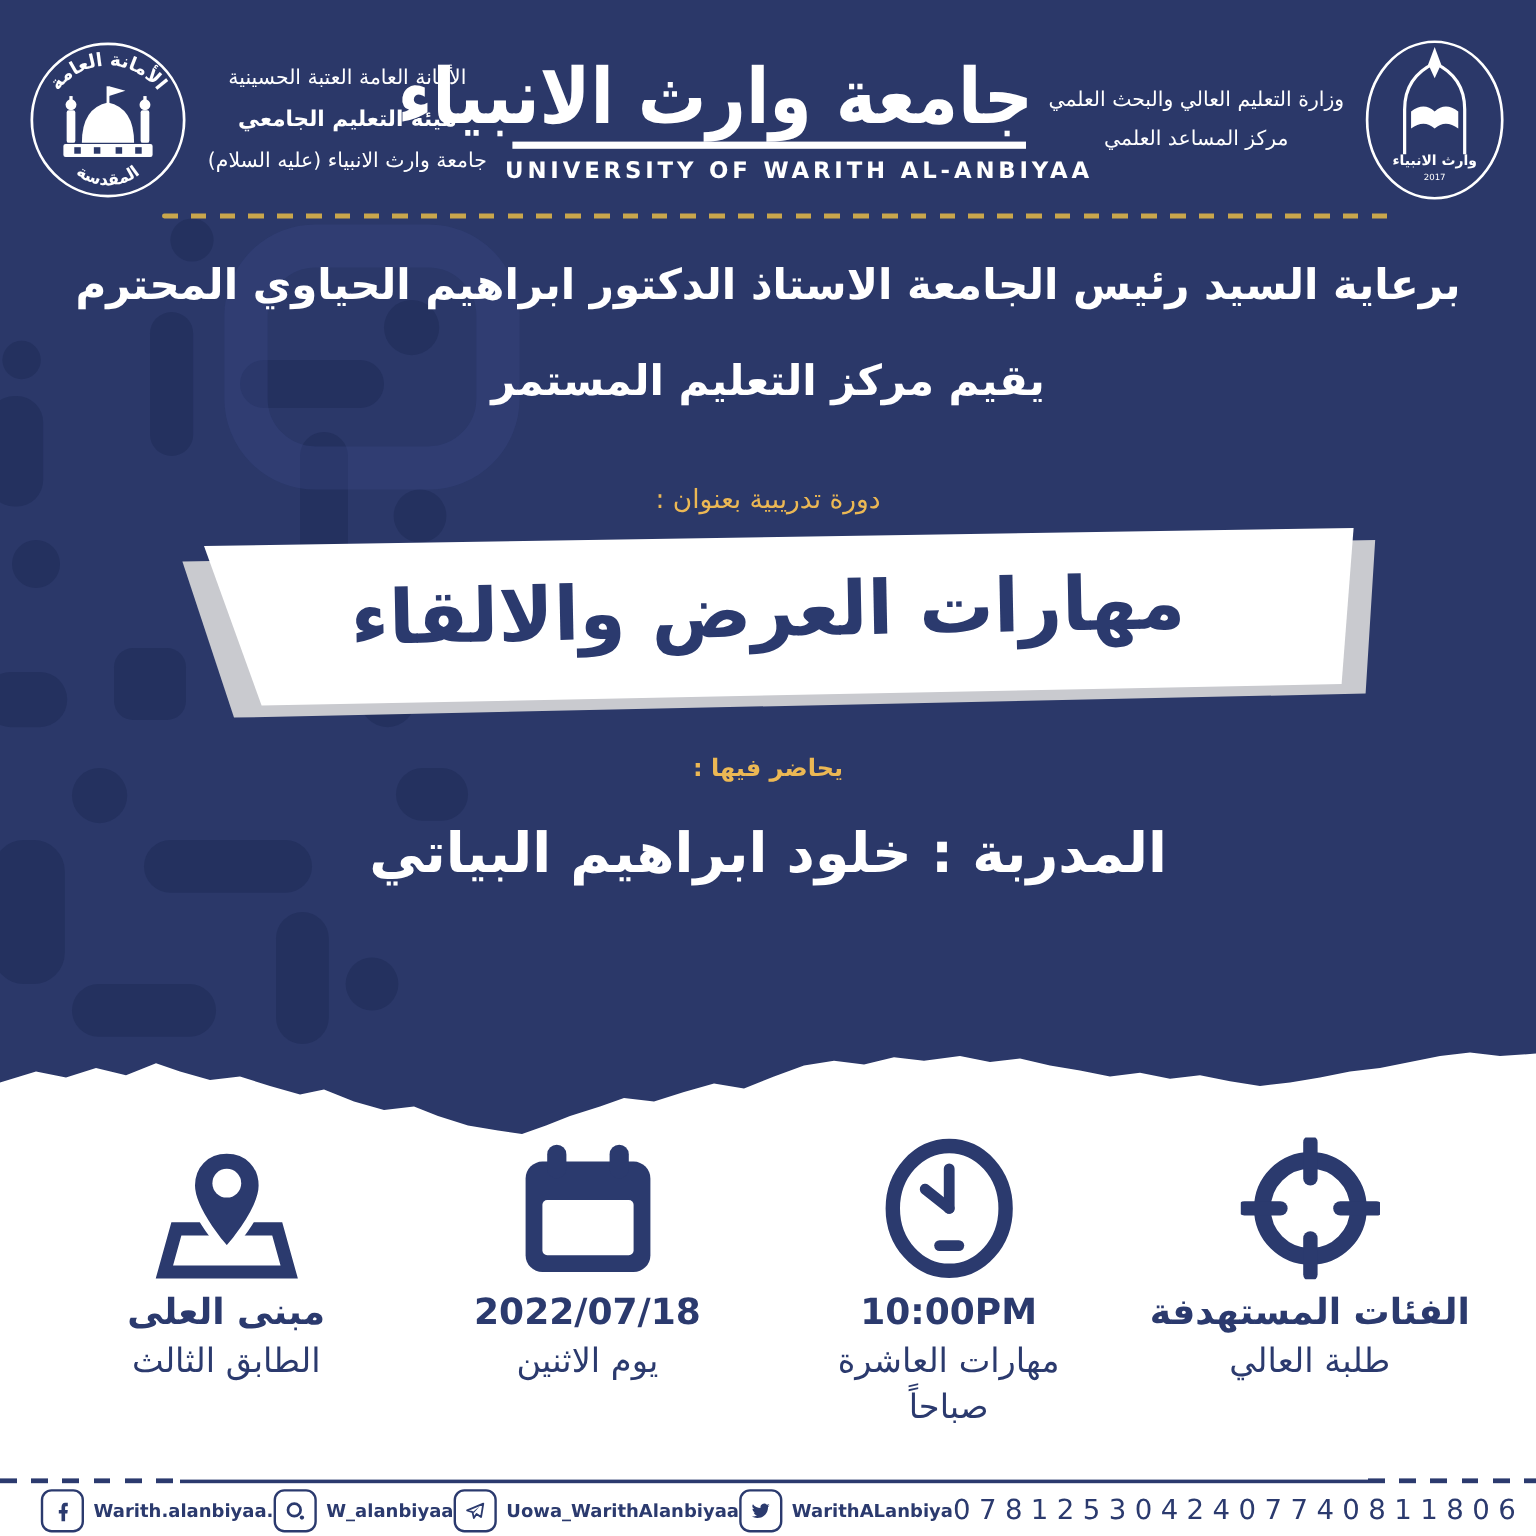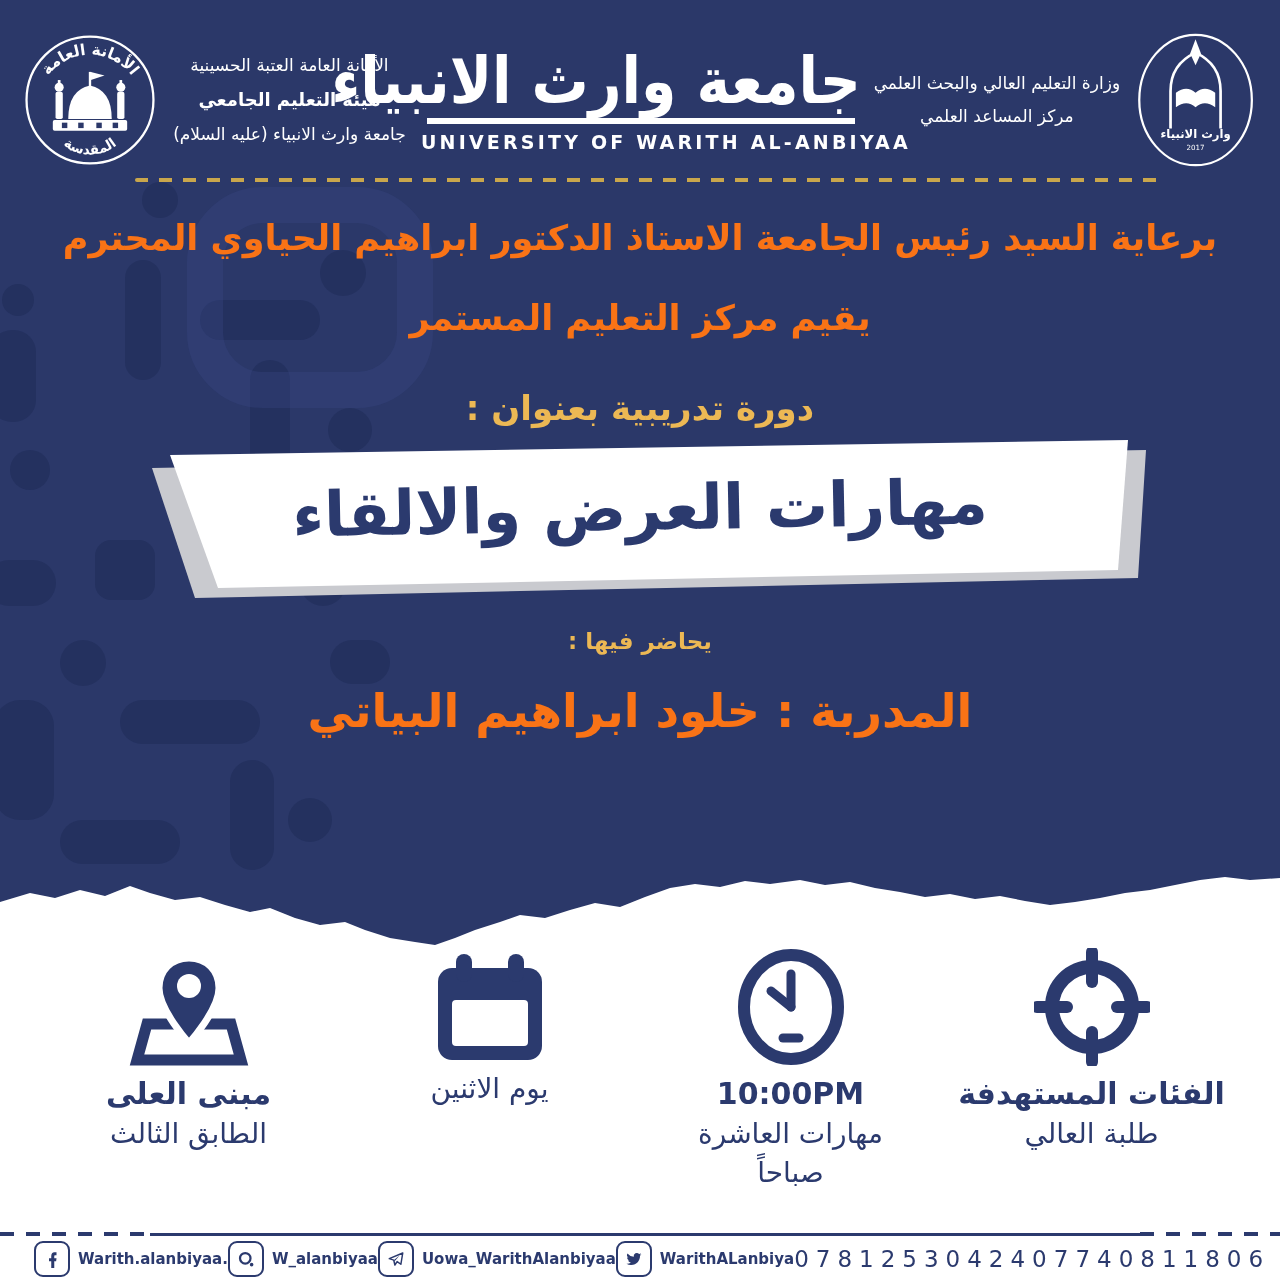--- a/index.html
+++ b/index.html
@@ -10,26 +10,26 @@
   .org-block{color:#fff;text-align:center;line-height:1.95;font-size:17px;}
   .org-block .b{font-weight:700;font-size:18px;}
   .logo-center{width:440px;text-align:center;color:#fff;}
   .logo-ar{font-size:57px;font-weight:800;transform:scaleY(1.12);letter-spacing:-1px;white-space:nowrap;}
   .logo-rule{height:6px;background:#fff;margin:4px 6px 7px;}
   .logo-en{font-size:19px;font-weight:700;letter-spacing:3.2px;white-space:nowrap;}
   
   .sep-top{position:absolute;top:178px;left:135px;right:120px;height:4px;
     background:repeating-linear-gradient(90deg,#c9a64c 0 13px,transparent 13px 24px);border-radius:2px;}
   
-  .center-line{position:absolute;left:0;right:0;text-align:center;color:#f97316;white-space:nowrap;}
+  .center-line{position:absolute;left:0;right:0;text-align:center;color:#ffffff;white-space:nowrap;}
   .patron{top:218px;font-size:35px;font-weight:700;}
   .organizer{top:298px;font-size:35px;font-weight:700;}
   .gold{color:#ecb854;}
-  .course-label{top:388px;font-size:34px;font-weight:700;}
-  .lecturer-label{top:628px;font-size:23px;font-weight:600;}
+  .course-label{top:404px;font-size:22px;font-weight:400;}
+  .lecturer-label{top:628px;font-size:20px;font-weight:600;}
   .lecturer-name{top:684px;font-size:46px;font-weight:800;}
   
   .banner-shadow{position:absolute;left:0;top:0;width:1280px;height:1280px;pointer-events:none;}
   .banner-title{position:absolute;top:472px;left:200px;width:880px;text-align:center;
     color:#2b3a6e;font-size:62px;font-weight:800;transform:rotate(-1.1deg);white-space:nowrap;}
   
   .white-section{position:absolute;left:0;top:965px;right:0;bottom:0;background:#fff;}
   .info-row{position:absolute;top:948px;left:38px;right:38px;display:grid;grid-template-columns:1fr 1fr 1fr 1fr;}
   .info-col{text-align:center;color:#2b3a6e;}
   .info-icon{height:118px;display:flex;align-items:center;justify-content:center;}
@@ -180,20 +180,21 @@
 
     <div class="info-col">
       <div class="info-icon">
         <svg width="116" height="118" viewBox="0 0 116 118">
           <rect x="6" y="20" width="104" height="92" rx="14" fill="#2b3a6e"></rect>
           <rect x="20" y="52" width="76" height="46" rx="4" fill="#fff"></rect>
           <rect x="24" y="6" width="16" height="28" rx="8" fill="#2b3a6e"></rect>
           <rect x="76" y="6" width="16" height="28" rx="8" fill="#2b3a6e"></rect>
         </svg>
       </div>
+      <div class="info-title">2022/07/18</div>
       <div class="info-sub rtl">يوم الاثنين</div>
     </div>
 
     <div class="info-col">
       <div class="info-icon">
         <svg width="116" height="118" viewBox="0 0 116 118">
           <ellipse cx="58" cy="59" rx="47" ry="52" fill="none" stroke="#2b3a6e" stroke-width="12"></ellipse>
           <line x1="58" y1="59" x2="58" y2="26" stroke="#2b3a6e" stroke-width="9" stroke-linecap="round"></line>
           <line x1="58" y1="59" x2="38" y2="43" stroke="#2b3a6e" stroke-width="9" stroke-linecap="round"></line>
           <line x1="50" y1="90" x2="66" y2="90" stroke="#2b3a6e" stroke-width="9" stroke-linecap="round"></line>

